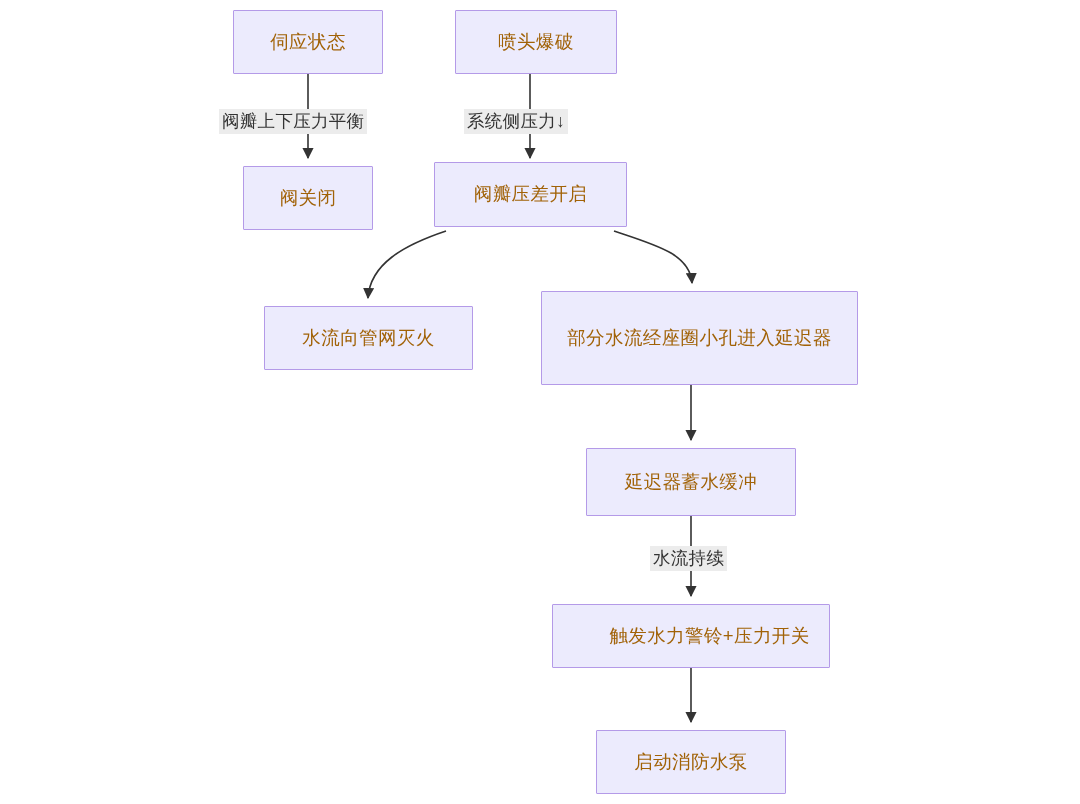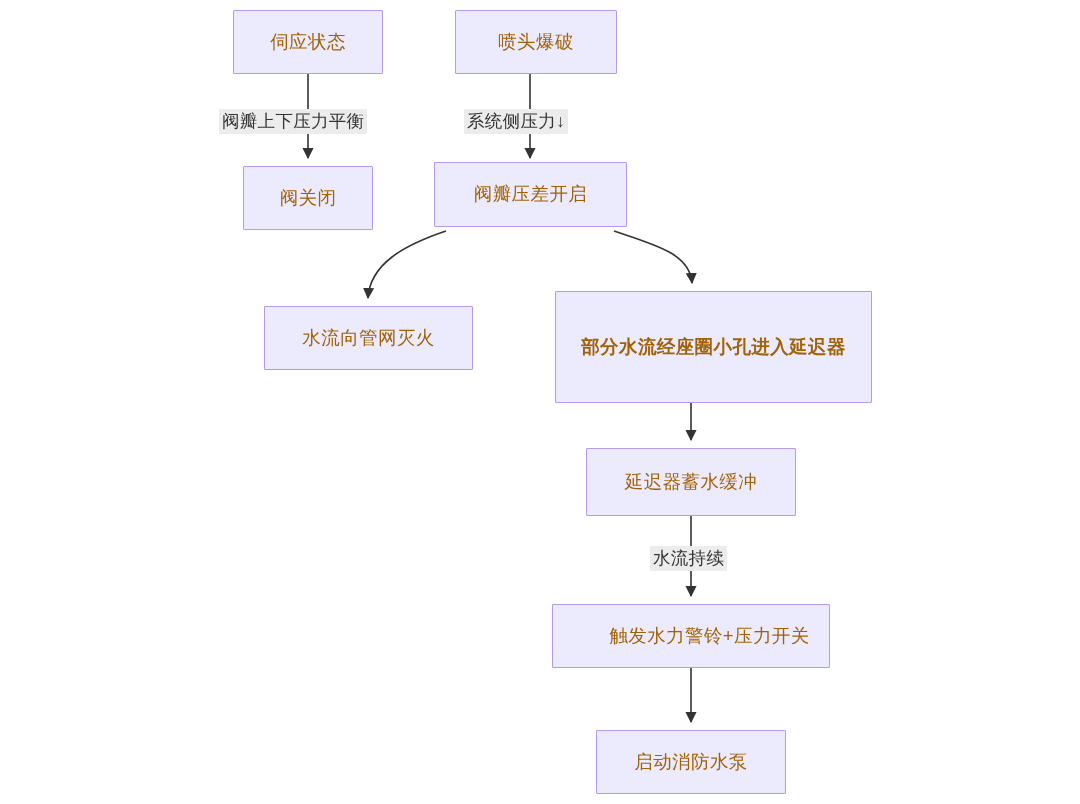--- a/index.html
+++ b/index.html
@@ -102,21 +102,21 @@
   </div>
 
   <div class="node" style="left:434px; top:150px; width:193px; height:65px;margin-top:12px;">
     <span class="node-label">阀瓣压差开启</span>
   </div>
 
   <div class="node" style="left:264px; top:306px; width:209px; height:64px;">
     <span class="node-label">水流向管网灭火</span>
   </div>
 
-  <div class="node" style="left:555px; top:291px; width:317px; height:112px;font-weight:bold;">
+  <div class="node" style="left:541px; top:291px; width:317px; height:94px;">
     <span class="node-label" style="max-width:270px; margin:0 auto;">部分水流经座圈小孔进入延迟器</span>
   </div>
 
   <div class="node" style="left:586px; top:448px; width:210px; height:68px;">
     <span class="node-label">延迟器蓄水缓冲</span>
   </div>
 
   <div class="node" style="left:552px; top:604px; width:278px; height:64px;padding-left:47px;">
     <span class="node-label">触发水力警铃+压力开关</span>
   </div>

